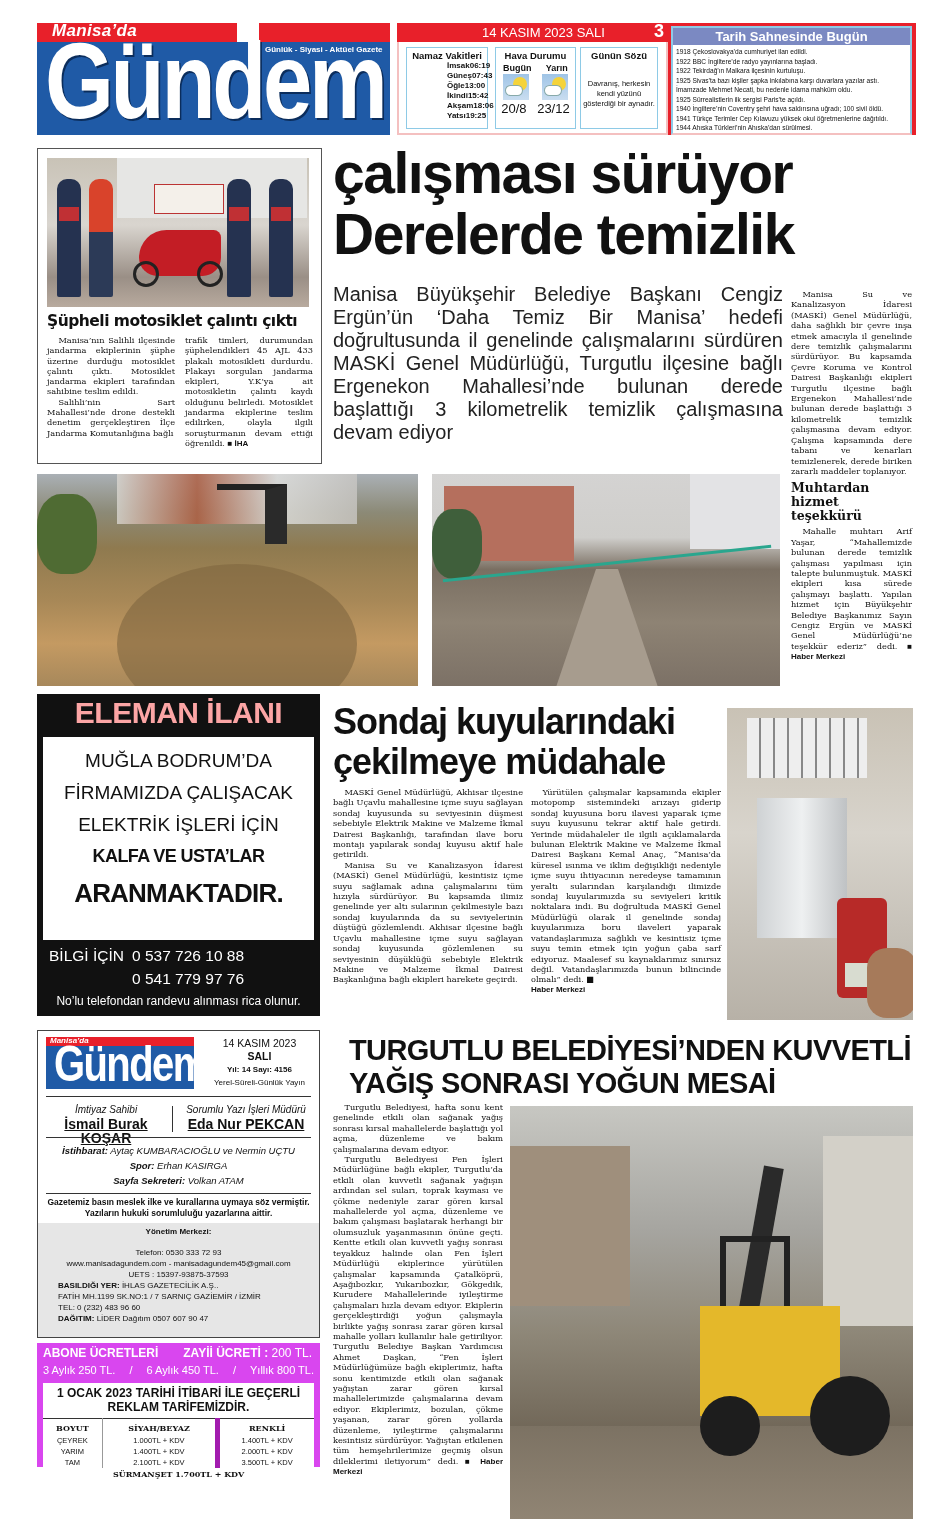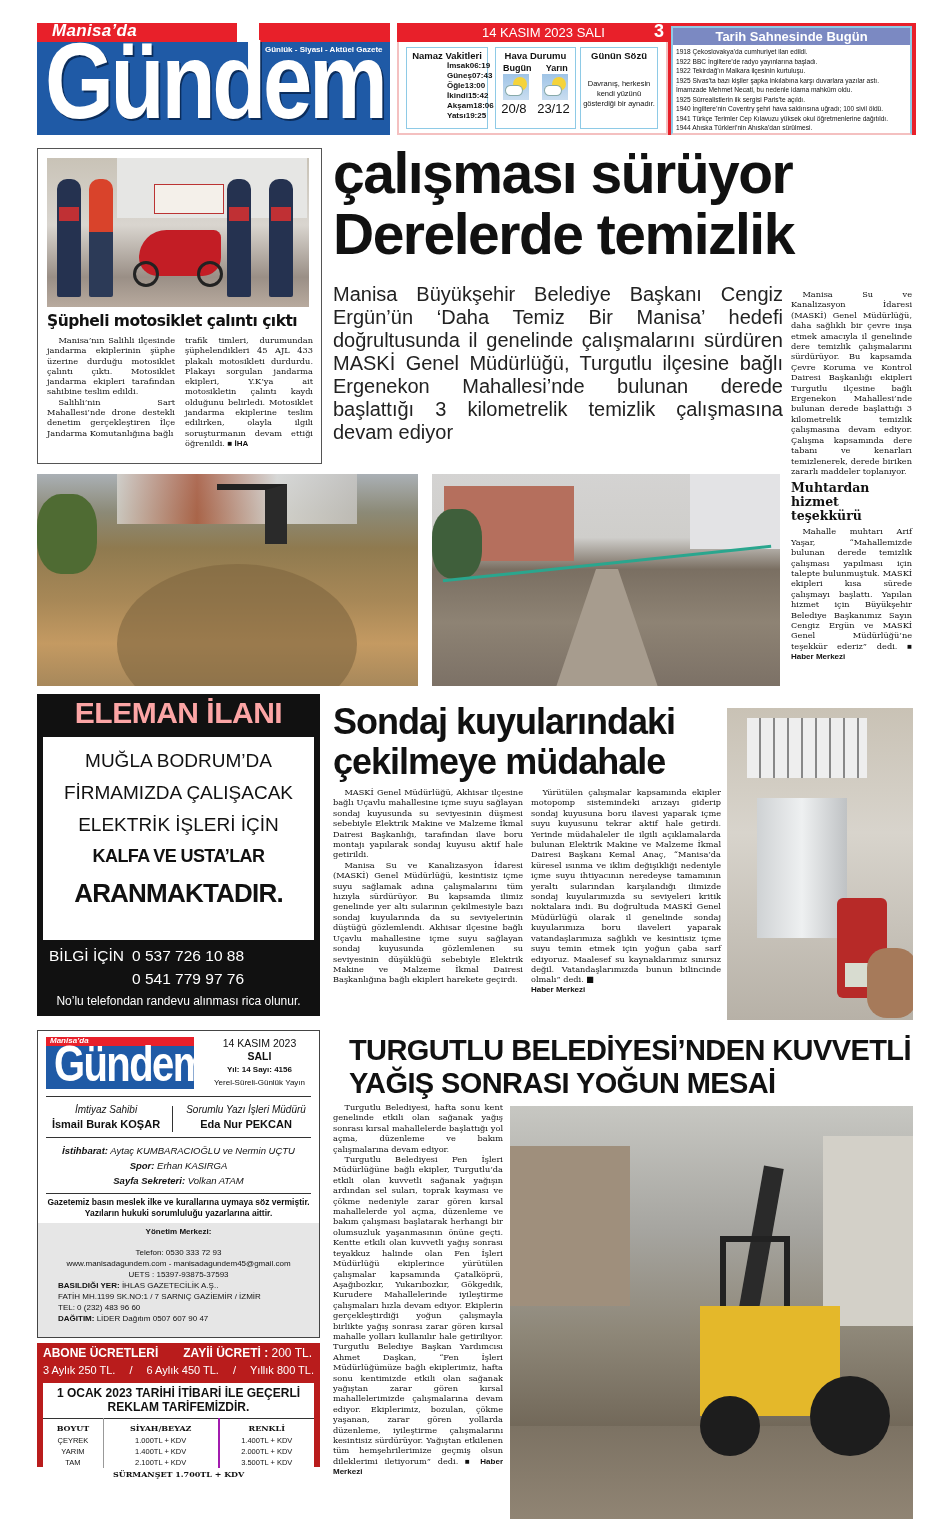--- a/index.html
+++ b/index.html
@@ -102,40 +102,40 @@
   .mini-logo .r { position: absolute; left: 0; top: 0; width: 148px; height: 9px; background: #e8202a; }
   .mini-logo .m { position: absolute; left: 4px; top: -1px; font: italic bold 8px "Liberation Sans", sans-serif; color: #fff; }
   .mini-logo .g { position: absolute; left: 8px; top: 2px; font: bold 50px/1 "Liberation Sans", sans-serif; color: #fff; letter-spacing: -2px; transform: scaleX(0.8); transform-origin: left top; }
   .k-date { position: absolute; left: 165px; top: 6px; width: 113px; text-align: center; font: 10.5px "Liberation Sans", sans-serif; line-height: 13px; }
   .k-date .d2 { font-weight: bold; font-size: 10.5px; }
   .k-date .d3 { font-weight: bold; font-size: 8px; }
   .k-date .d4 { font-size: 8px; }
   .hr { position: absolute; left: 8px; right: 8px; height: 1px; background: #333; }
   .k-owner { position: absolute; top: 72px; font: 10px "Liberation Sans", sans-serif; text-align: center; line-height: 14px; }
   .k-owner i { display: block; }
-  .k-owner b { display: block; font-size: 11px; }
+  .k-owner b { display: block; font-size: 14px; text-decoration: underline; }
   .k-vline { position: absolute; left: 134px; top: 75px; width: 1px; height: 26px; background: #333; }
   .k-staff { position: absolute; left: 0; right: 0; top: 112px; text-align: center; font: italic 9.5px/15px "Liberation Sans", sans-serif; }
   .k-staff b { font-weight: bold; }
   .k-policy { position: absolute; left: 0; right: 0; top: 166px; text-align: center; font: bold 8.5px/11px "Liberation Sans", sans-serif; }
   .k-gray { position: absolute; left: 0; right: 0; top: 192px; bottom: 0; background: #e6e6e6; font: 8px/11px "Liberation Sans", sans-serif; }
   .k-gray .c { text-align: center; }
   .k-gray .l { padding-left: 20px; }
 
-  .abone { left: 37px; top: 1343px; width: 283px; height: 124px; background: #b91c1c; color: #fff; }
+  .abone { left: 37px; top: 1343px; width: 283px; height: 124px; background: #d946ef; color: #fff; }
   .abone .h { position: absolute; left: 6px; top: 3px; font: bold 12px "Liberation Sans", sans-serif; }
   .abone .z { position: absolute; right: 8px; top: 3px; font: 12px "Liberation Sans", sans-serif; }
   .abone .z b { font-weight: bold; }
   .abone .p { position: absolute; left: 6px; right: 6px; top: 21px; font: 11px "Liberation Sans", sans-serif; display: flex; justify-content: space-between; }
   .tarife { position: absolute; left: 6px; right: 6px; top: 40px; height: 124px; background: #fff; color: #111; }
   .tarife .t { text-align: center; font: bold 12px/14px "Liberation Sans", sans-serif; margin-top: 3px; }
   .tarife table { width: 100%; border-collapse: collapse; margin-top: 4px; border-top: 1px solid #333; }
   .tarife th { font: bold 8px "DejaVu Serif", serif; padding: 4px 0 2px; }
   .tarife td { font: 7.5px "Liberation Sans", sans-serif; text-align: center; padding: 1px 0; }
-  .tarife td:nth-child(2), .tarife th:nth-child(2) { border-left: 1px solid #999; border-right: 2px solid #a21caf; }
+  .tarife td:nth-child(2), .tarife th:nth-child(2) { border-left: 1px solid #999; border-right: 5px solid #a21caf; }
   .tarife .surm { text-align: center; font: bold 8px "DejaVu Serif", serif; margin-top: 1px; }
 
   
   .headline3 { left: 333px; top: 1034px; width: 590px; font: bold 29px/33px "Liberation Sans", sans-serif; letter-spacing: -0.6px; white-space: nowrap; margin-left: 16px; }
   .turgutlu-text { left: 333px; top: 1102px; width: 170px; font-size: 8.2px; line-height: 10.4px; text-align: justify; }
   .turgutlu-text p { text-indent: 1.4em; }
   .photo-loader { left: 510px; top: 1106px; width: 403px; height: 413px; background: linear-gradient(180deg,#c7c7c2 0%,#a6a5a0 30%,#8e8778 55%,#6f6556 80%,#7a705f 100%); overflow: hidden; }
   .photo-loader .house { position: absolute; left: 0; top: 40px; width: 120px; height: 160px; background: #9f8f7c; }
   .photo-loader .house2 { position: absolute; right: 0; top: 30px; width: 90px; height: 190px; background: #d3d0c8; }
   .photo-loader .arm { position: absolute; left: 240px; top: 60px; width: 20px; height: 160px; background: #2a2a2a; transform: rotate(10deg); }

